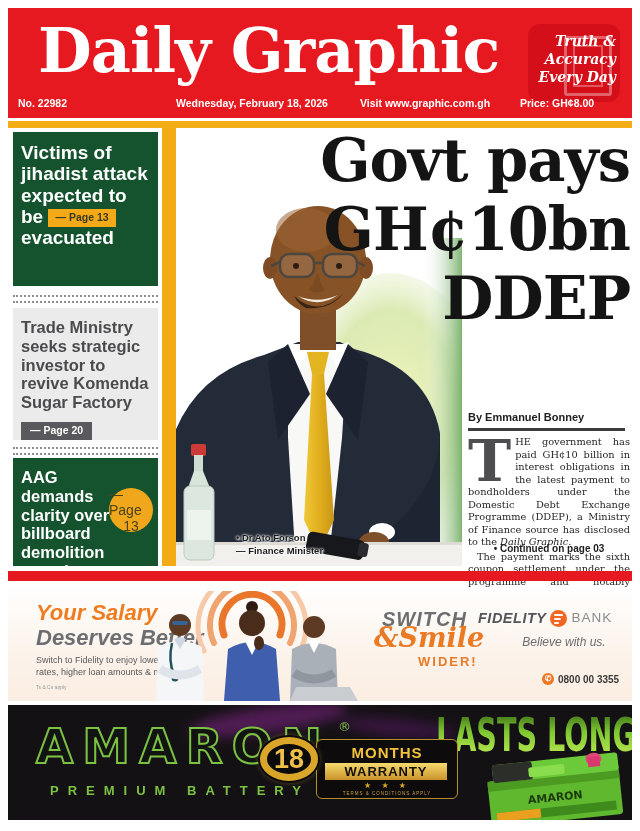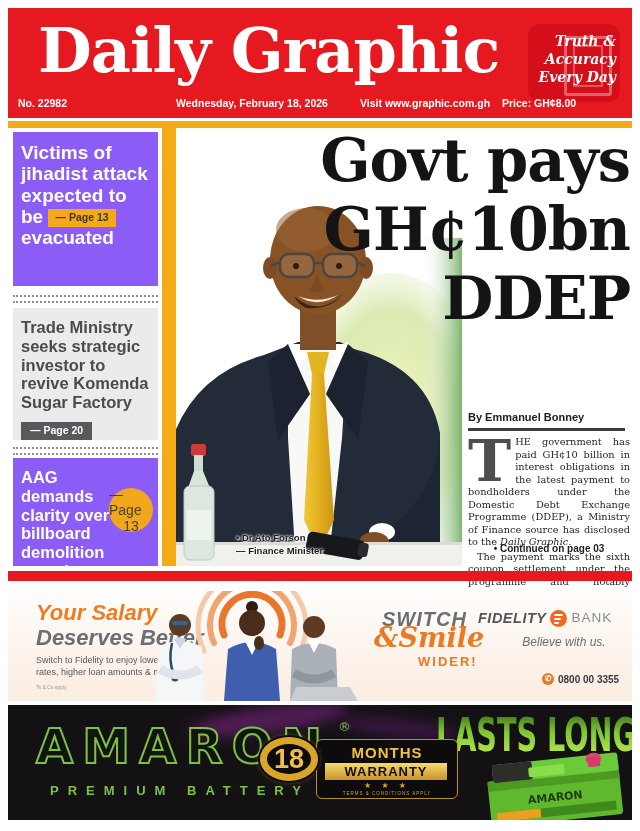--- a/index.html
+++ b/index.html
@@ -20,27 +20,27 @@
   .newsbook-icon:before { content:""; position:absolute; left:6px; top:6px; right:6px; bottom:6px; border:2px solid rgba(255,255,255,.3); }
   .tagline {
     right:16px; top:24px; width:90px; text-align:right; color:#ffffff;
     font-family:"DejaVu Serif", serif; font-style:italic; font-weight:bold;
     font-size:14px; line-height:1.3;
   }
   .mast-info { left:0; bottom:5px; width:100%; height:16px; color:#ffffff; font-size:10.5px; font-weight:bold; }
   .mi-no    { left:10px;  top:0; }
   .mi-date  { left:168px; top:0; }
   .mi-web   { left:352px; top:0; }
-  .mi-price { left:494px; top:0; }
+  .mi-price { left:512px; top:0; }
 
   .gold-band { left:8px; top:121px; width:624px; height:7px; background:#f3ac15; }
 
   
   .story-box { left:13px; width:145px; box-sizing:border-box; }
-  .box-dark  { background:#8b5cf6; color:#ffffff; }
+  .box-dark  { background:#14532d; color:#ffffff; }
   .box-light { background:#ebebeb; color:#4b4b4e; }
   .box1 { top:132px; height:154px; padding:10px 8px; font-weight:bold; font-size:19px; line-height:1.12; }
   .box2 { top:308px; height:132px; padding:10px 8px; font-weight:bold; font-size:16.5px; line-height:1.14; }
   .box3 { top:458px; height:108px; padding:10px 46px 10px 8px; font-weight:bold; font-size:16.5px; line-height:1.14; }
   .badge-yellow {
     display:inline-block; background:#f3a918; color:#3a3a1e; font-size:10.5px;
     font-weight:bold; padding:3px 7px; vertical-align:middle;
   }
   .badge-dark {
     display:inline-block; background:#59585c; color:#ffffff; font-size:10.5px;

